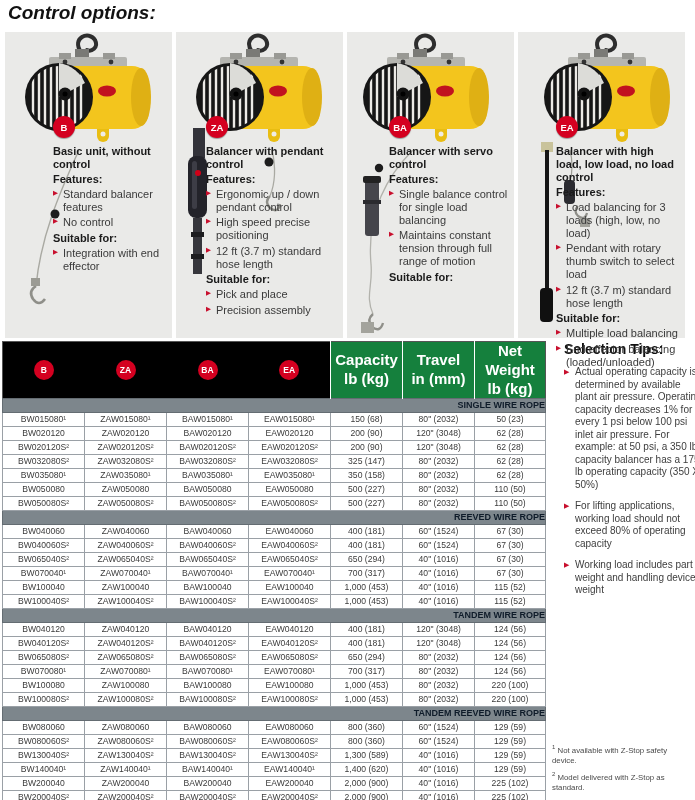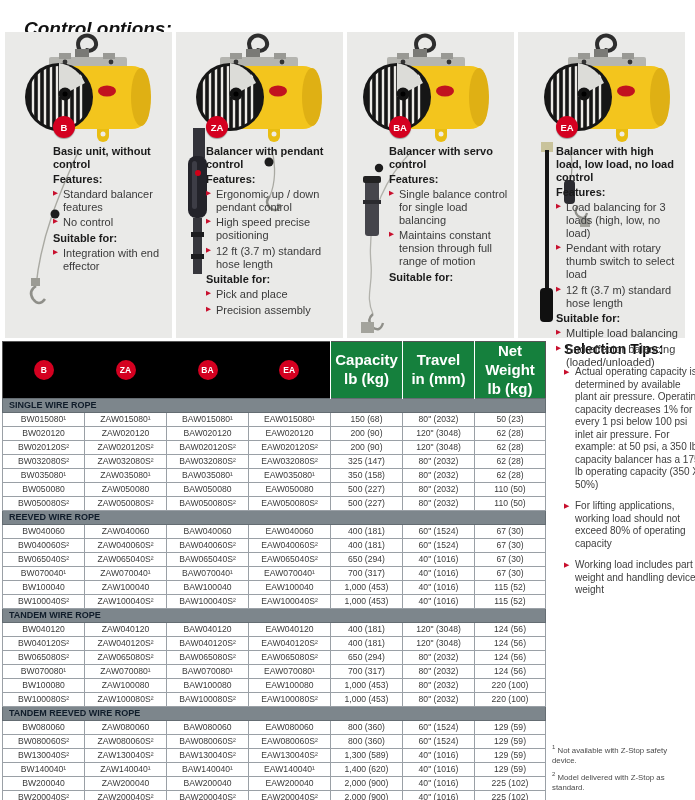--- a/index.html
+++ b/index.html
@@ -1,21 +1,21 @@
 <!DOCTYPE html>
 <html><head>
 <meta charset="utf-8">
 <style>
   html,body{margin:0;padding:0}
   body{
     width:695px;height:800px;position:relative;overflow:hidden;
     background:#fff;font-family:"Liberation Sans",sans-serif;
   }
   .page-title{
-    position:absolute;left:8px;top:2px;margin:16px;
+    position:absolute;left:8px;top:2px;margin:0;
     font-style:italic;font-weight:bold;font-size:19px;color:#121212;
   }
   
   .panel{position:absolute;top:32px;width:167px;height:306px;background:#eaeae8}
   #p1{left:5px}#p2{left:176px}#p3{left:347px}#p4{left:518px}
   .photo{position:absolute;left:0;top:0;width:167px;height:306px}
   .content{position:absolute;top:84px;right:5px;z-index:2}
   #p1 .content{left:48px}#p2 .content{left:30px}#p3 .content{left:42px}#p4 .content{left:38px}
   .badge{
     width:22px;height:22px;border-radius:50%;background:#d40020;color:#fff;
@@ -38,21 +38,21 @@
     border-left:1px solid #fff;
   }
   .badge.sm{width:20px;height:20px;font-size:8.5px;margin:0 auto}
   .spec-table tbody td{
     border:1px solid #9aa0a6;background:#fff;color:#3b3b3b;
     font-size:8.6px;text-align:center;height:13px;padding:0;line-height:1;
     white-space:nowrap;overflow:hidden;
   }
   .spec-table tbody td.section{
     background:#7d868c;color:#0f1c2a;font-weight:bold;font-size:9px;
-    text-align:left;padding-left:6px;border-color:#646c72;
+    text-align:right;padding-left:18px;border-color:#646c72;
   }
   
   .tips{position:absolute;left:564px;top:341px;width:141px}
   .tips h2{margin:0 0 9px;font-size:14px;font-weight:bold;color:#111}
   .tips ul{list-style:none;margin:0;padding:0;font-size:10px;line-height:1.25;color:#3d3d3d}
   .tips li{position:relative;padding-left:11px;margin-bottom:9px}
   .tips li::before{content:"▶";position:absolute;left:0;top:2px;font-size:7px;color:#c8102e}
   .footnotes{position:absolute;left:552px;top:744px;width:140px;font-size:7.8px;line-height:1.3;color:#4a4a4a}
   .footnotes p{margin:0 0 5px}
   .footnotes sup{font-size:6px}

